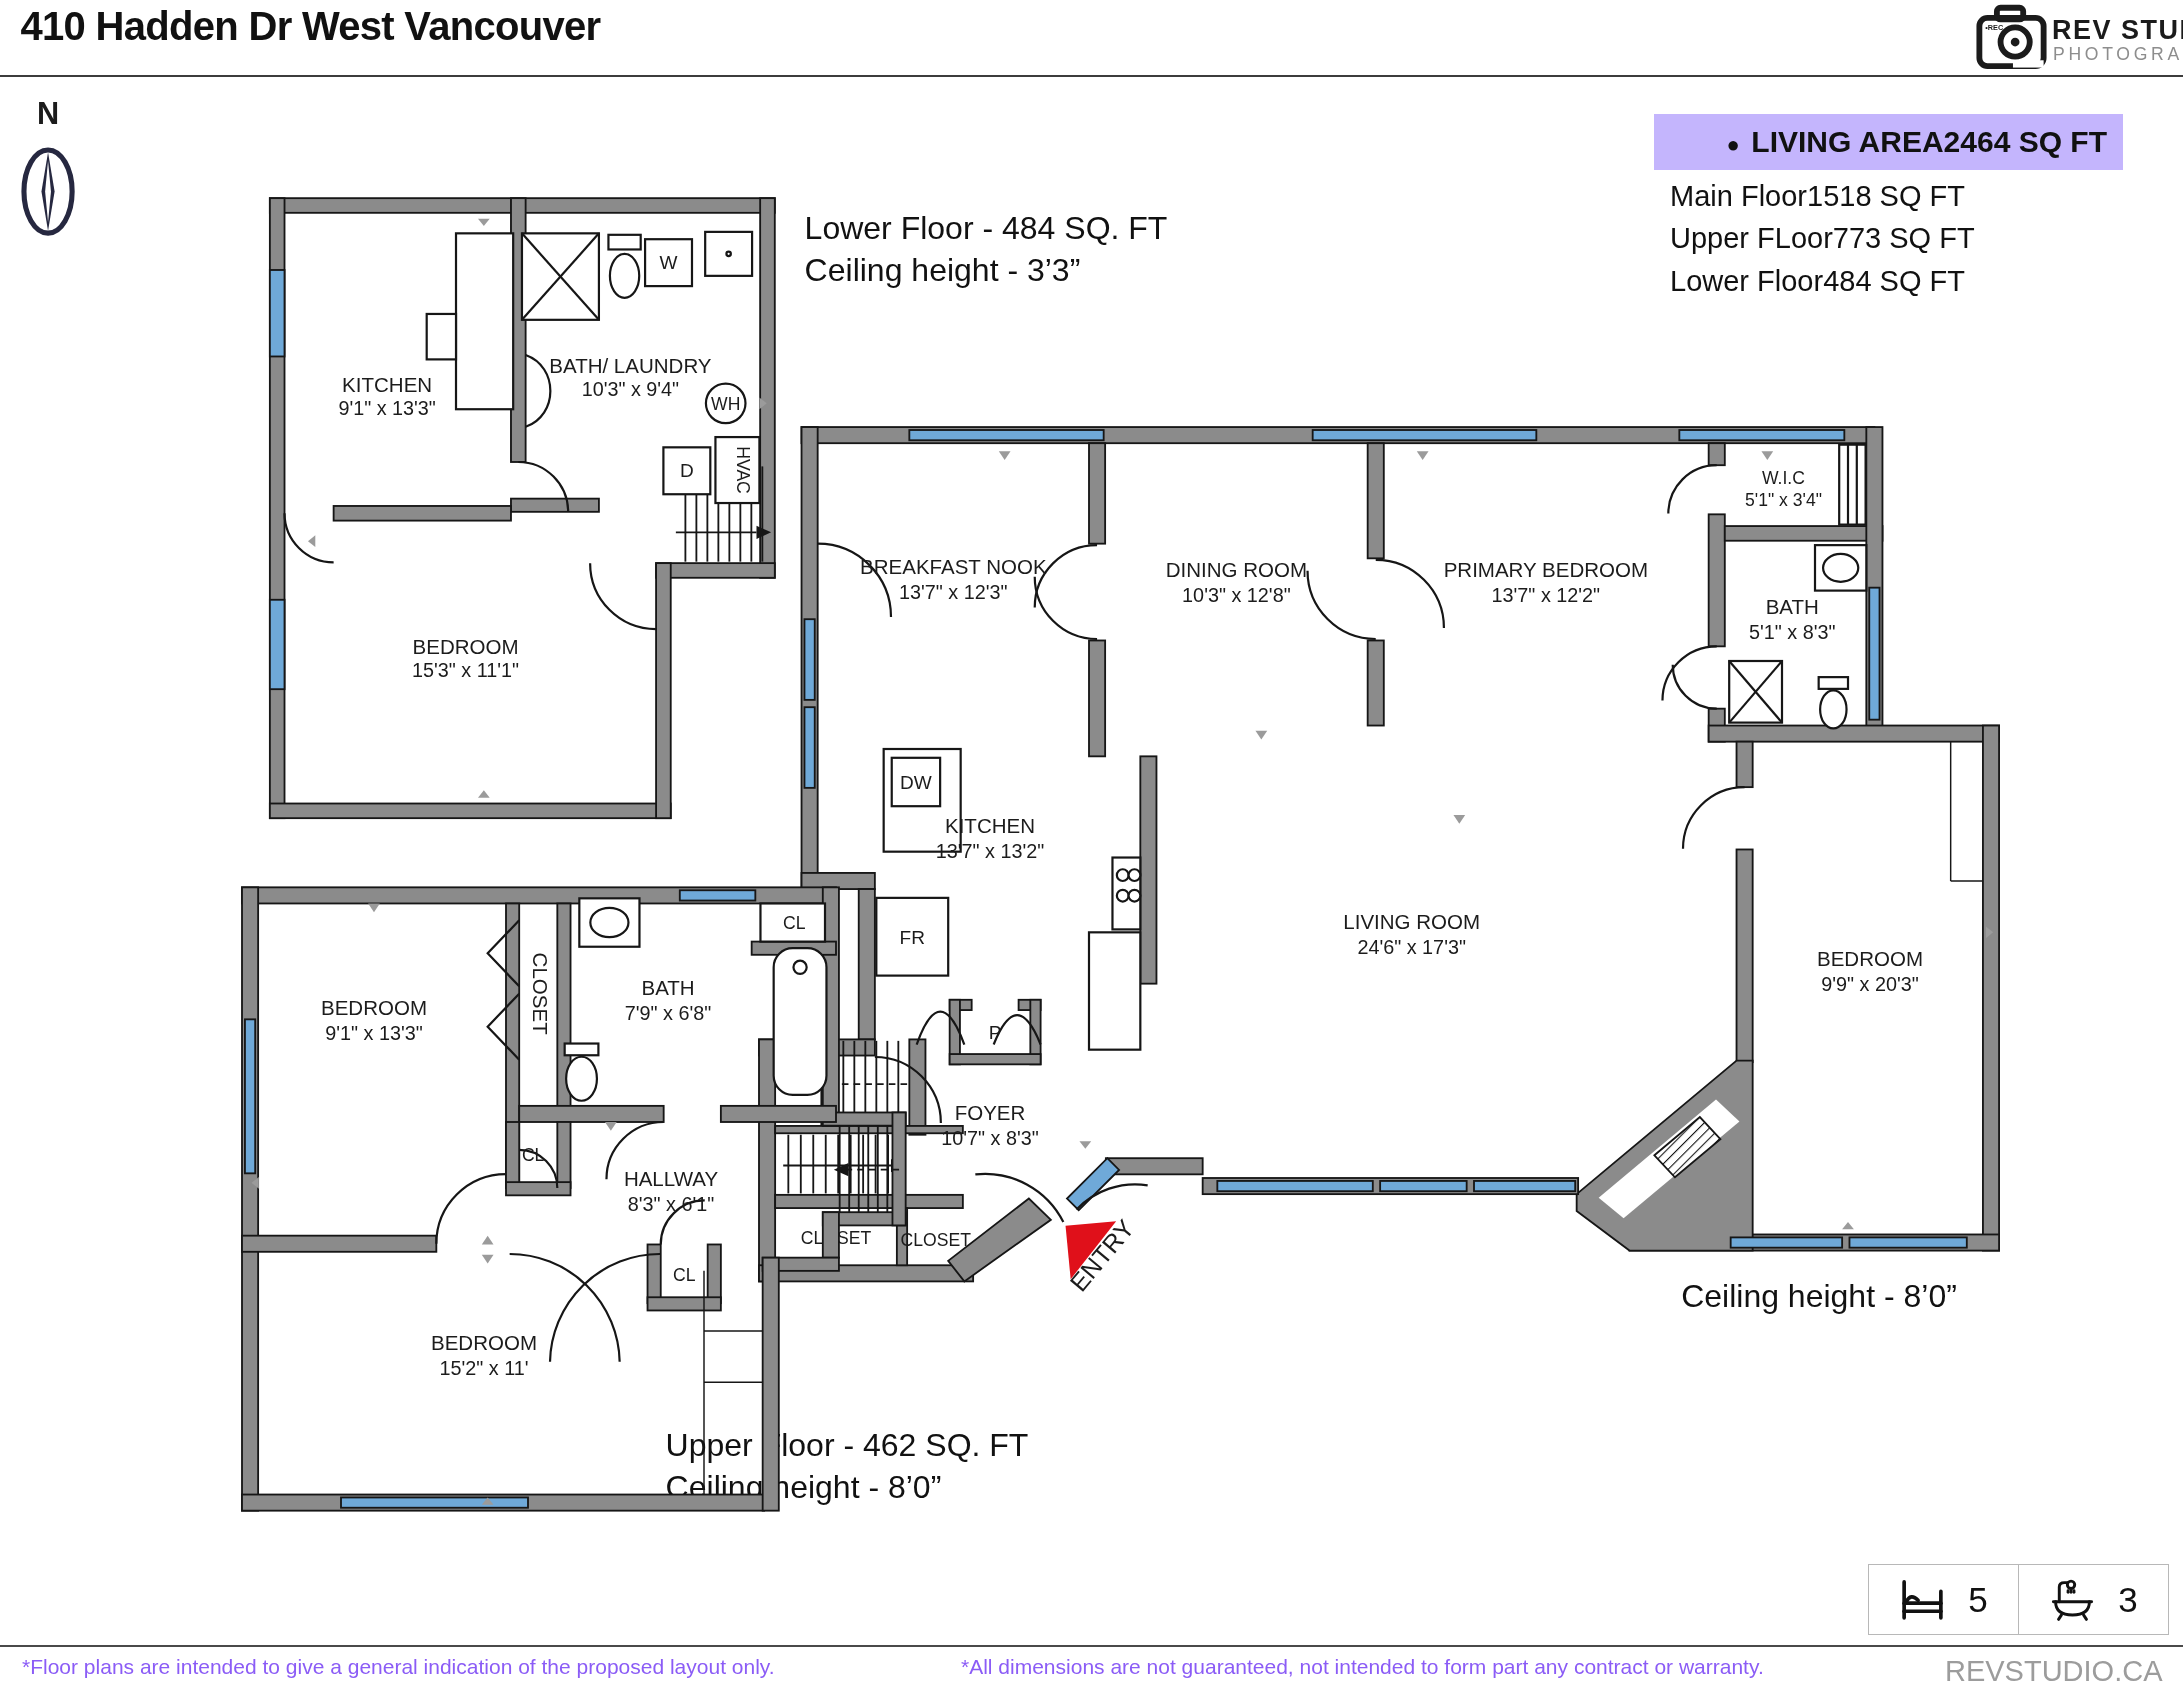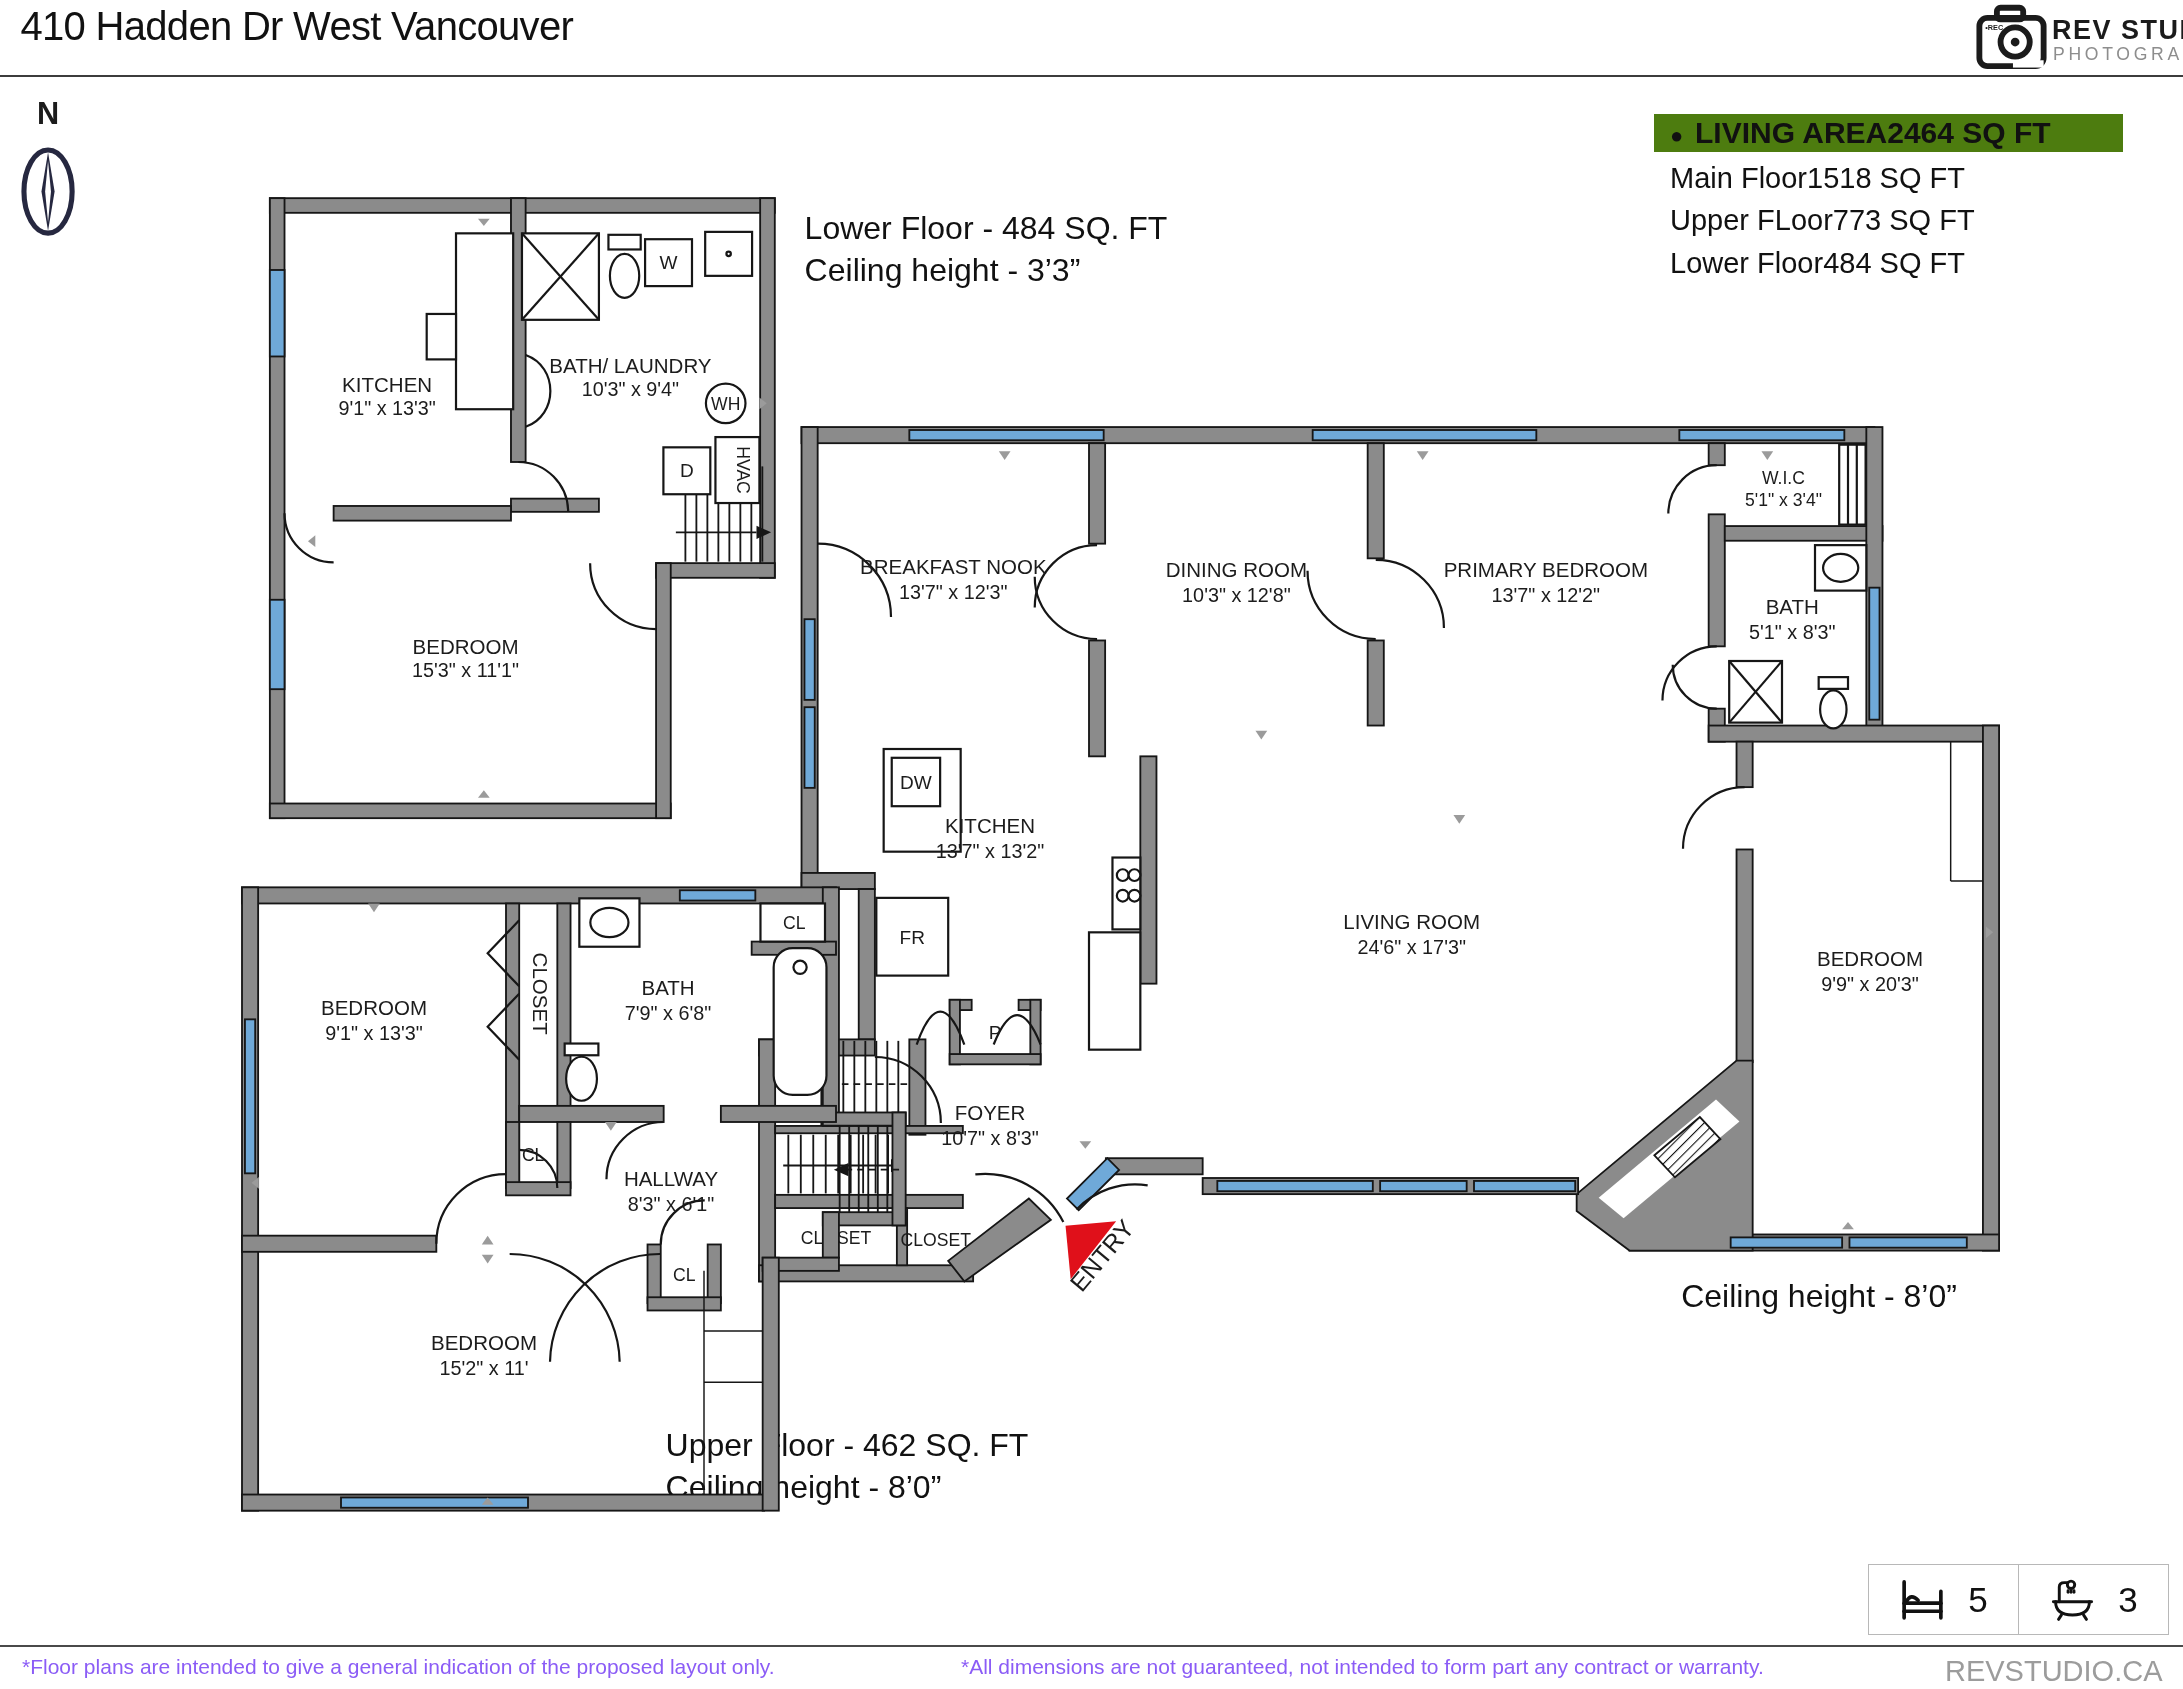--- a/index.html
+++ b/index.html
@@ -14,31 +14,31 @@
   .fix path,.fix line{fill:none;stroke:#161616;stroke-width:3}
   .arc path,.arc line,.arc polyline{fill:none;stroke:#161616;stroke-width:3}
   .thin path,.thin line{fill:none;stroke:#161616;stroke-width:2}
   .tread line{stroke:#161616;stroke-width:2.5}
   .vent polygon{fill:#9b9b9b;stroke:none}
   .dark{fill:#161616}
   .rname{font-size:28px;text-anchor:middle}
   .rdims{font-size:27px;text-anchor:middle}
   .rsmall{font-size:24px;text-anchor:middle}
   .flab{font-size:26px;text-anchor:middle}
-  .page-title{position:absolute;left:20.5px;top:4.4px;font-size:40px;font-weight:normal;
+  .page-title{position:absolute;left:20.5px;top:4.4px;font-size:40px;font-weight:bold;
               letter-spacing:-0.7px;white-space:nowrap}
   .hrule{position:absolute;left:0;width:2183px;border-top:2.2px solid #3c3c3c}
   .frule{position:absolute;left:0;width:2183px;border-top:2.9px solid #4a4a4a}
   .logo-line1{position:absolute;left:2052px;top:14.7px;font-size:27px;font-weight:bold;
               letter-spacing:1.5px;color:#1b1b1b;white-space:nowrap}
   .logo-line2{position:absolute;left:2053px;top:44px;font-size:17.6px;letter-spacing:3.7px;
               color:#8d8d8d;white-space:nowrap}
   #summary{position:absolute;left:1654px;top:114px;width:469px}
-  .sum-head{display:flex;justify-content:flex-start;align-items:center;background:#4d7c0f;
-            padding:2px 16px;font-size:30px;font-weight:bold}
+  .sum-head{display:flex;justify-content:flex-end;align-items:center;background:#c4b5fd;
+            padding:11px 16px;font-size:30px;font-weight:bold}
   .sum-head .bullet{font-size:22px;margin-right:11.7px}
   .sum-row{display:flex;padding:9.5px 16px 0 16px;font-size:29px}
   .floor-title{position:absolute;transform:translateX(-50%);font-size:32px;
                font-weight:normal;line-height:1.32;white-space:nowrap}
   .foot-text{position:absolute;top:1655px;font-size:21px;color:#8b5cf6;white-space:nowrap}
   #footer-site{position:absolute;top:1655px;right:20.5px;font-size:29px;color:#9c9c9c}
   #legend{position:absolute;left:1868px;top:1564px;width:299px;height:69px;
           border:1.5px solid #b8b8b8;display:flex;background:#fff}
   .leg-cell{flex:1;display:flex;align-items:center;justify-content:center;gap:22px}
   .leg-cell + .leg-cell{border-left:1.5px solid #b8b8b8}

